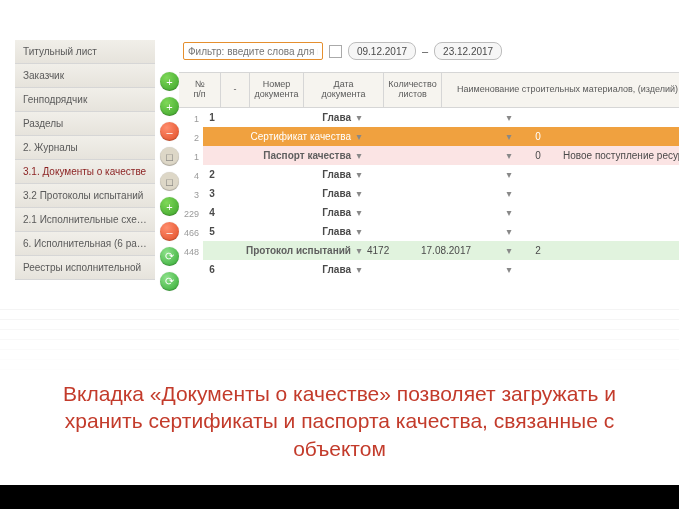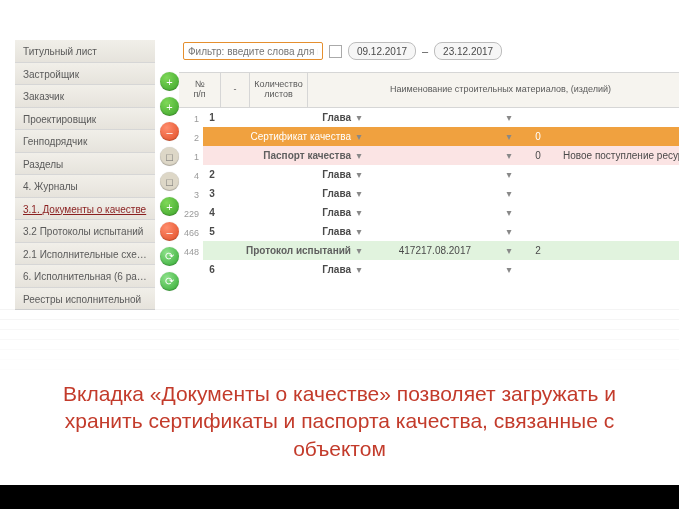--- a/index.html
+++ b/index.html
@@ -3,21 +3,21 @@
 <meta charset="utf-8">
 <style>
   * { box-sizing: border-box; margin: 0; padding: 0; }
   html, body { width: 679px; height: 509px; font-family: Arial, sans-serif; font-size: 11px; background:#fff; color:#4a4a4a; overflow:hidden; }
   .stage { position:relative; width:679px; height:509px; }
   .top-paper { position:absolute; left:0; top:0; width:679px; height:40px; background:#fff; }
   .app { position:absolute; left:15px; top:40px; width:649px; height:270px; display:flex; }
   
   .sidebar { width:140px; display:flex; flex-direction:column; }
   .sidebar-item { height:24px; line-height:24px; padding:0 8px; font-size:10px; color:#5a5a5a; border-bottom:1px solid #d6d6d6; background:linear-gradient(#f1efe9,#e6e3dc); cursor:pointer; white-space:nowrap; overflow:hidden; text-overflow:ellipsis; }
-  .sidebar-item.active span.label { text-decoration:underline; color:#8a1f1f; }
+  .sidebar-item.active span.label { color:#8a1f1f; }
   
   .iconcol { width:25px; margin-left:5px; display:flex; flex-direction:column; padding-top:32px; gap:6px; align-items:center; }
   .roundbtn { width:19px; height:19px; border-radius:50%; display:flex; align-items:center; justify-content:center; font-size:11px; color:#fff; cursor:pointer; box-shadow:inset 0 -1px 1px rgba(0,0,0,.2),0 0 1px rgba(0,0,0,.2); }
   .btn-add { background:radial-gradient(circle at 35% 30%, #7fd858, #3aa22a); }
   .btn-del { background:radial-gradient(circle at 35% 30%, #ff8e6f, #e04a22); }
   .btn-neutral { background:#ddd7c7; color:#6a6a6a; }
   .btn-refresh { background:radial-gradient(circle at 35% 30%, #8fe28c, #2fa82f); }
   
   .main { flex:1; display:flex; flex-direction:column; }
   .filterbar { height:22px; display:flex; align-items:center; gap:6px; padding:0 4px; }
@@ -29,21 +29,21 @@
   .hc { border-right:1px solid #d6d6d6; display:flex; align-items:center; justify-content:center; text-align:center; padding:0 14px; line-height:1.1; }
   .col-num { width:42px; } .col-name { width:130px; } .col-sm { width:16px; } .col-no { width:54px; } .col-date { width:80px; } .col-sheets { width:58px; } .col-mat { flex:1; }
   .rows { display:flex; }
   .rows-left { width:24px; display:flex; flex-direction:column; padding-top:2px; }
   .rlabel { height:19px; font-size:9px; color:#9a9a9a; text-align:right; padding-right:4px; line-height:19px; }
   .rows-right { flex:1; display:flex; flex-direction:column; }
   .row { height:19px; display:flex; align-items:center; font-size:10px; }
   .row .c-num { width:18px; text-align:center; font-weight:bold; }
   .row .c-txt { width:130px; padding-left:4px; font-weight:bold; color:#4a4a4a; white-space:nowrap;text-align:right; }
   .row .c-dd { width:16px; text-align:center; color:#888; cursor:pointer; }
-  .row .c-no { width:54px; text-align:right; }
+  .row .c-no { width:54px; text-align:left; }
   .row .c-date { width:80px; text-align:left; }
   .row .c-dd2 { width:16px; text-align:center; color:#888; }
   .row .c-sh { width:42px; text-align:center; }
   .row .c-mat { flex:1; padding-left:4px; white-space:nowrap; overflow:hidden; }
   .row.sub .c-txt { font-weight:bold; color:#5f5f5f; }
   .row.sub .c-num { font-weight:normal; visibility:hidden; }
   .row.orange { background:#f0a13f; color:#fff; }
   .row.orange .c-txt { color:#fff; font-weight:normal; }
   .row.pink { background:#fbe4e4; }
   .row.green { background:#e1f3de; }
@@ -56,26 +56,24 @@
 </head>
 <body>
 
 <div class="stage">
   <div class="top-paper"></div>
 
   <div class="app">
 
     <div class="sidebar" id="sidebar">
         <div class="sidebar-item"><span class="label">Титульный лист</span></div>
-        <div class="sidebar-item"><span class="label">Застройщик</span></div>
         <div class="sidebar-item"><span class="label">Заказчик</span></div>
-        <div class="sidebar-item"><span class="label">Проектировщик</span></div>
         <div class="sidebar-item"><span class="label">Генподрядчик</span></div>
         <div class="sidebar-item"><span class="label">Разделы</span></div>
-        <div class="sidebar-item"><span class="label">4. Журналы</span></div>
+        <div class="sidebar-item"><span class="label">2. Журналы</span></div>
         <div class="sidebar-item active"><span class="label">3.1. Документы о качестве</span></div>
         <div class="sidebar-item"><span class="label">3.2 Протоколы испытаний</span></div>
         <div class="sidebar-item"><span class="label">2.1 Исполнительные схемы</span></div>
         <div class="sidebar-item"><span class="label">6. Исполнительная (6 раздел)</span></div>
         <div class="sidebar-item"><span class="label">Реестры исполнительной</span></div>
       </div>
 
     <div class="iconcol">
       <div class="roundbtn btn-add">+</div>
       <div class="roundbtn btn-add">+</div>
@@ -93,20 +91,22 @@
         <input class="filterbox" placeholder="Фильтр: введите слова для поиска" style="">
         <div class="chkbox"></div>
         <input class="datebox" value="09.12.2017" style="">
         <span>–</span>
         <input class="datebox" value="23.12.2017" style="">
       </div>
       <div class="gap"></div>
       <div class="header-row">
         <div class="hc col-num">№ п/п</div>
         <div class="hc col-sm">-</div>
+        <div class="hc col-no">Номер документа</div>
+        <div class="hc col-date">Дата документа</div>
         <div class="hc col-sheets">Количество листов</div>
         <div class="hc col-mat">Наименование строительных материалов, (изделий)</div>
       </div>
       <div class="rows">
         <div class="rows-left" id="rows-left">
             <div class="rlabel">1</div>
             <div class="rlabel">2</div>
             <div class="rlabel">1</div>
             <div class="rlabel">4</div>
             <div class="rlabel">3</div>

